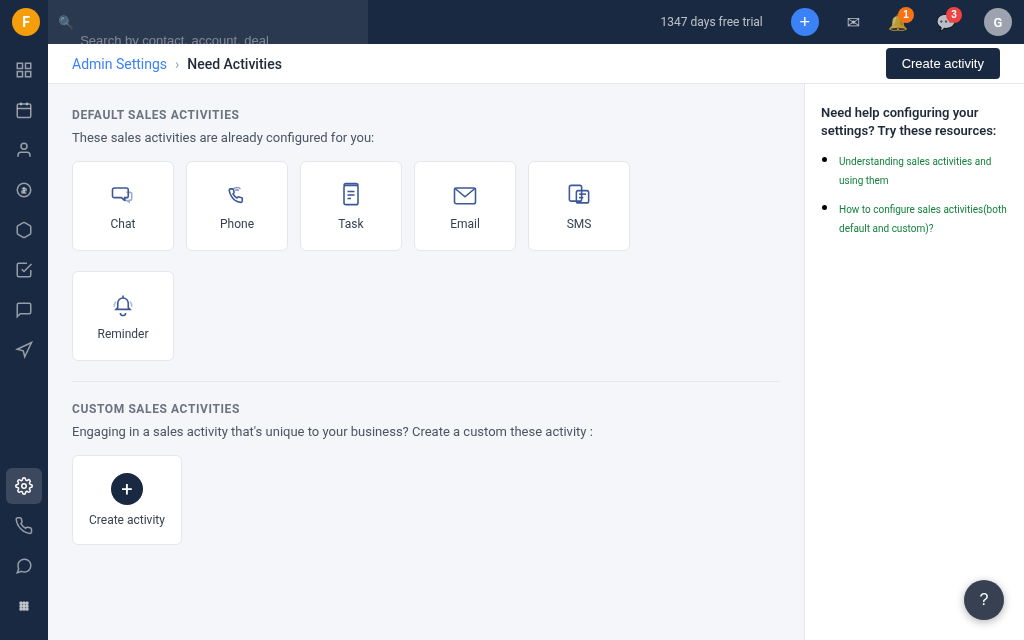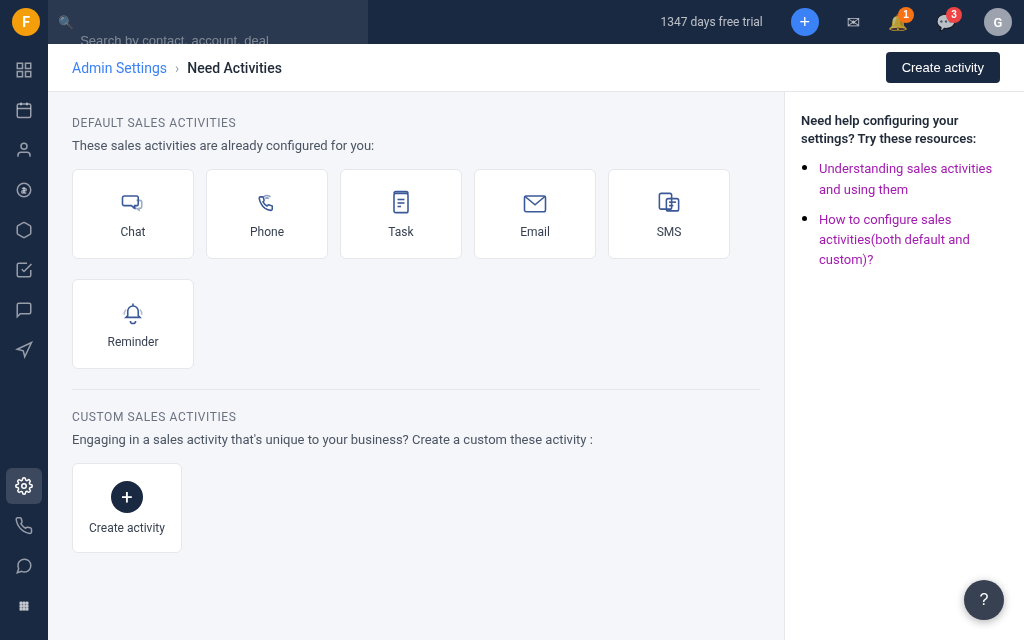--- a/index.html
+++ b/index.html
@@ -109,21 +109,21 @@
     }
 
     
     .page {
       flex: 1; display: flex; flex-direction: column; overflow: hidden;
     }
 
     
     .breadcrumb-bar {
       background: white; padding: 0 24px;
-      height: 48px; display: flex; align-items: center; gap: 8px;
+      height: 40px; display: flex; align-items: center; gap: 8px;
       border-bottom: 1px solid #e5e7eb;
       flex-shrink: 0;
     }
     .breadcrumb-link {
       color: #3b82f6; font-size: 14px; cursor: pointer; text-decoration: none;
     }
     .breadcrumb-sep { color: #9ca3af; font-size: 14px; }
     .breadcrumb-current { color: #1f2937; font-size: 14px; font-weight: 500; }
     .breadcrumb-action {
       margin-left: auto;
@@ -137,44 +137,44 @@
       flex: 1; display: flex; overflow: hidden;
     }
 
     
     .left-panel {
       flex: 1; overflow-y: auto; padding: 24px;
     }
 
     
     .right-panel {
-      width: 240px; background: white; border-left: 1px solid #e5e7eb;
+      width: 220px; background: white; border-left: 1px solid #e5e7eb;
       padding: 20px 16px; overflow-y: auto; flex-shrink: 0;
     }
     .right-panel-title {
       font-size: 13px; font-weight: 600; color: #1f2937; margin-bottom: 10px; line-height: 1.4;
     }
     .right-panel ul { list-style: disc; padding-left: 18px; display: flex; flex-direction: column; gap: 10px; }
-    .right-panel li a { color: #a21caf; font-size: 13px; line-height: 1.4; text-decoration: none; }
+    .right-panel li a { color: #15803d; font-size: 10px; line-height: 1.4; text-decoration: none; }
 
     
     .section-title {
-      font-size: 12px; font-weight: 400; color: #6b7280;
+      font-size: 12px; font-weight: 700; color: #6b7280;
       letter-spacing: 0.05em; margin-bottom: 8px; text-transform: uppercase;
     }
     .section-desc {
       font-size: 13px; color: #4b5563; margin-bottom: 16px;
     }
 
     
     .activity-grid {
       display: flex; flex-wrap: wrap; gap: 12px; margin-bottom: 20px;
     }
     .activity-card {
-      width: 122px; min-height: 90px;
+      width: 102px; min-height: 90px;
       border: 1px solid #e5e7eb; border-radius: 6px;
       background: white;
       display: flex; flex-direction: column; align-items: center; justify-content: center;
       gap: 8px; cursor: pointer; padding: 12px 4px;
       transition: box-shadow 0.15s;
     }
     .activity-label { font-size: 12px; color: #374151; font-weight: 400; }
 
     
     .svg-icon { width: 28px; height: 28px; }

